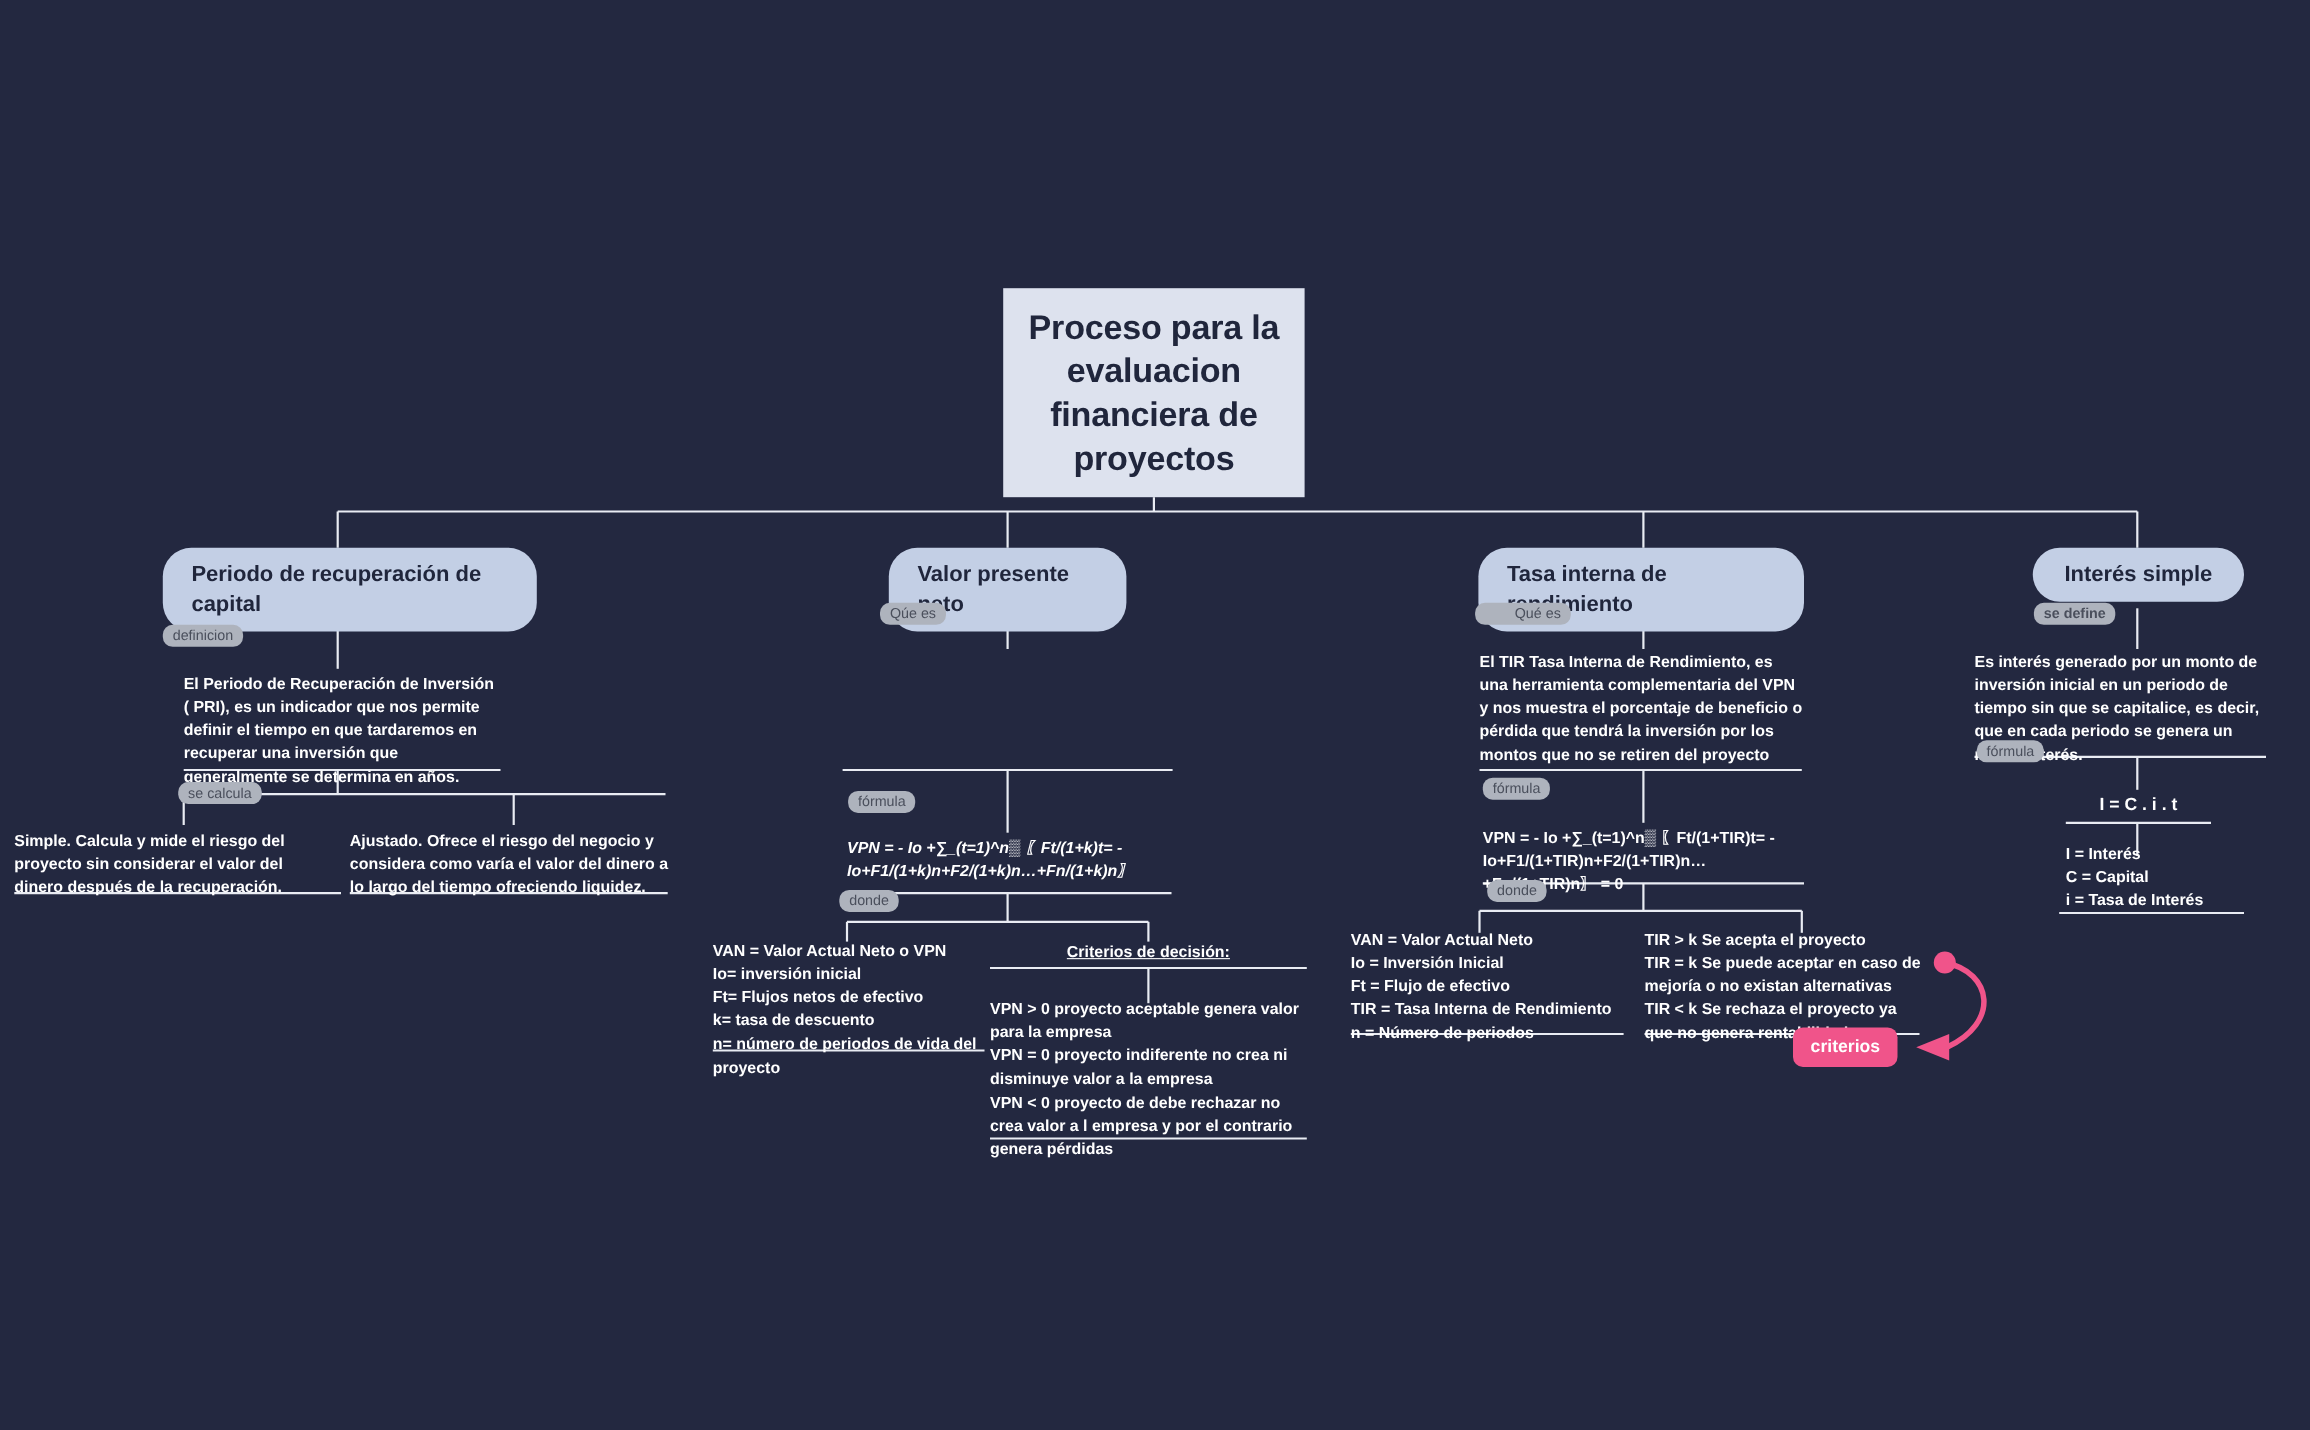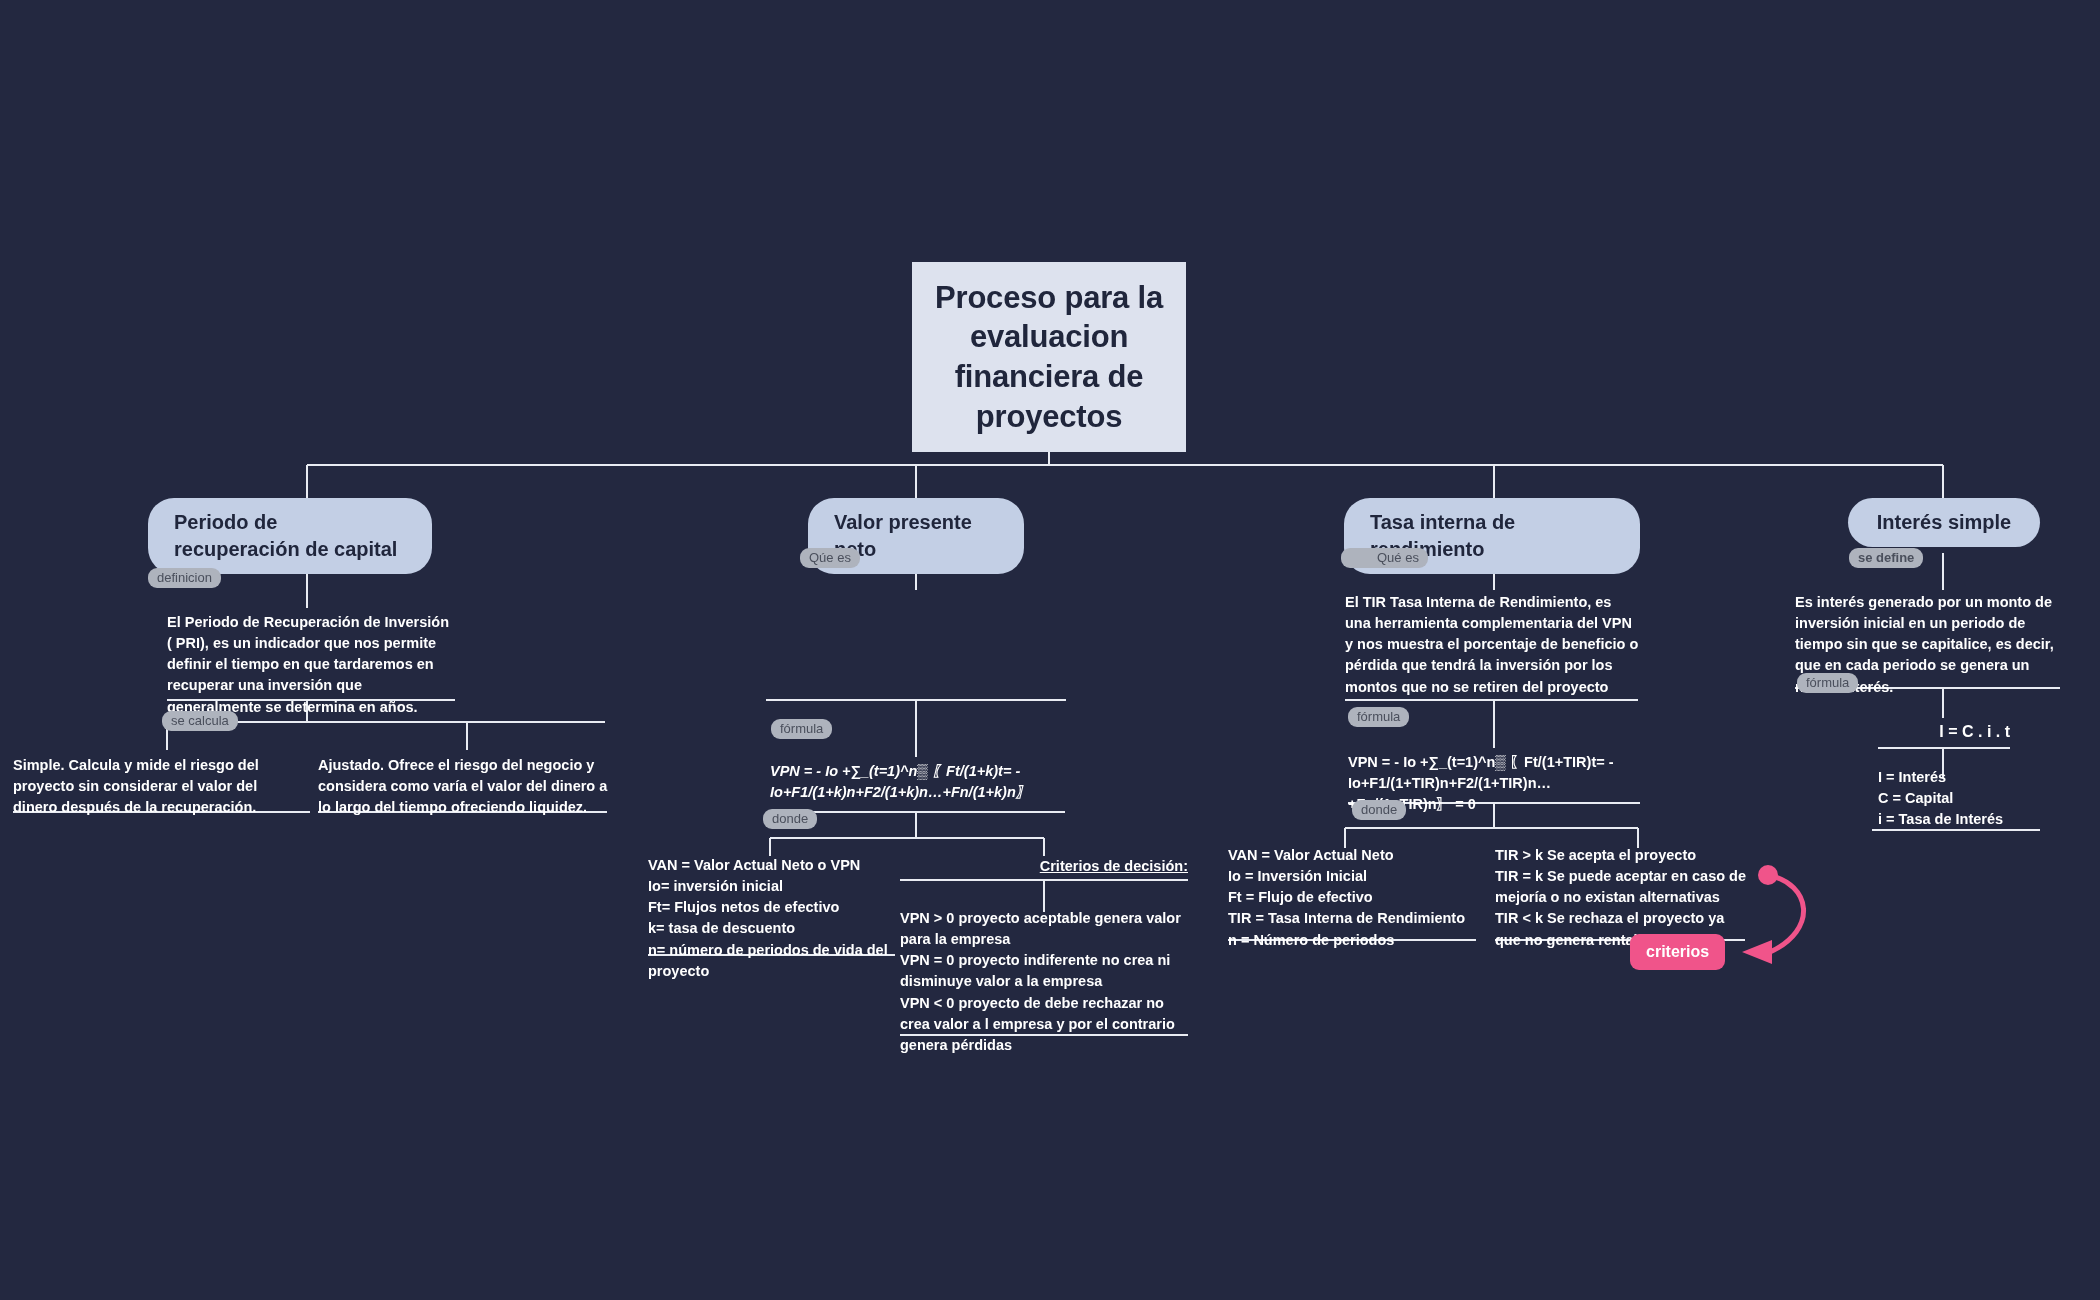--- a/index.html
+++ b/index.html
@@ -82,21 +82,21 @@
   
   .leaf {
     position: absolute;
     color: #ffffff;
     font-size: 14.5px;
     font-weight: bold;
     line-height: 1.46;
     white-space: pre-line;
     box-sizing: border-box;
   }
-  .leaf.center { text-align: right; }
+  .leaf.center { text-align: center; }
 
   
   .callout {
     position: absolute;
     background: #f0548a;
     color: #ffffff;
     border-radius: 9px;
     font-size: 16px;
     font-weight: bold;
     padding: 9px 16px;
@@ -169,21 +169,21 @@
       <path d="M1768,875 C1812,884 1818,930 1770,952" stroke="#f0548a" stroke-width="5" stroke-linecap="round"></path>
       <circle cx="1768" cy="875" r="10" fill="#f0548a"></circle>
       <path d="M1742,952 L1772,940 L1772,964 Z" fill="#f0548a"></path>
     </g>
   </svg>
 
   <div class="root-node">
     <span>Proceso para la evaluacion financiera de proyectos</span>
   </div>
 
-  <div class="branch-node" style="left:148px; top:498px; width:284px;">
+  <div class="branch-node" style="left:148px; top:498px; width:340px;">
     <span>Periodo de recuperación de capital</span>
   </div>
   <div class="tag" style="left:148px; top:568px;">
     <span>definicion</span>
   </div>
   <div class="leaf" style="left:167px; top:612px; width:290px;">El Periodo de Recuperación de Inversión ( PRI), es un indicador que nos permite definir el tiempo en que tardaremos en recuperar una inversión que generalmente se determina en años.</div>
   <div class="tag" style="left:162px; top:711px;">
     <span>se calcula</span>
   </div>
   <div class="leaf" style="left:13px; top:755px; width:292px;">Simple. Calcula y mide el riesgo del proyecto sin considerar el valor del dinero después de la recuperación.</div>

